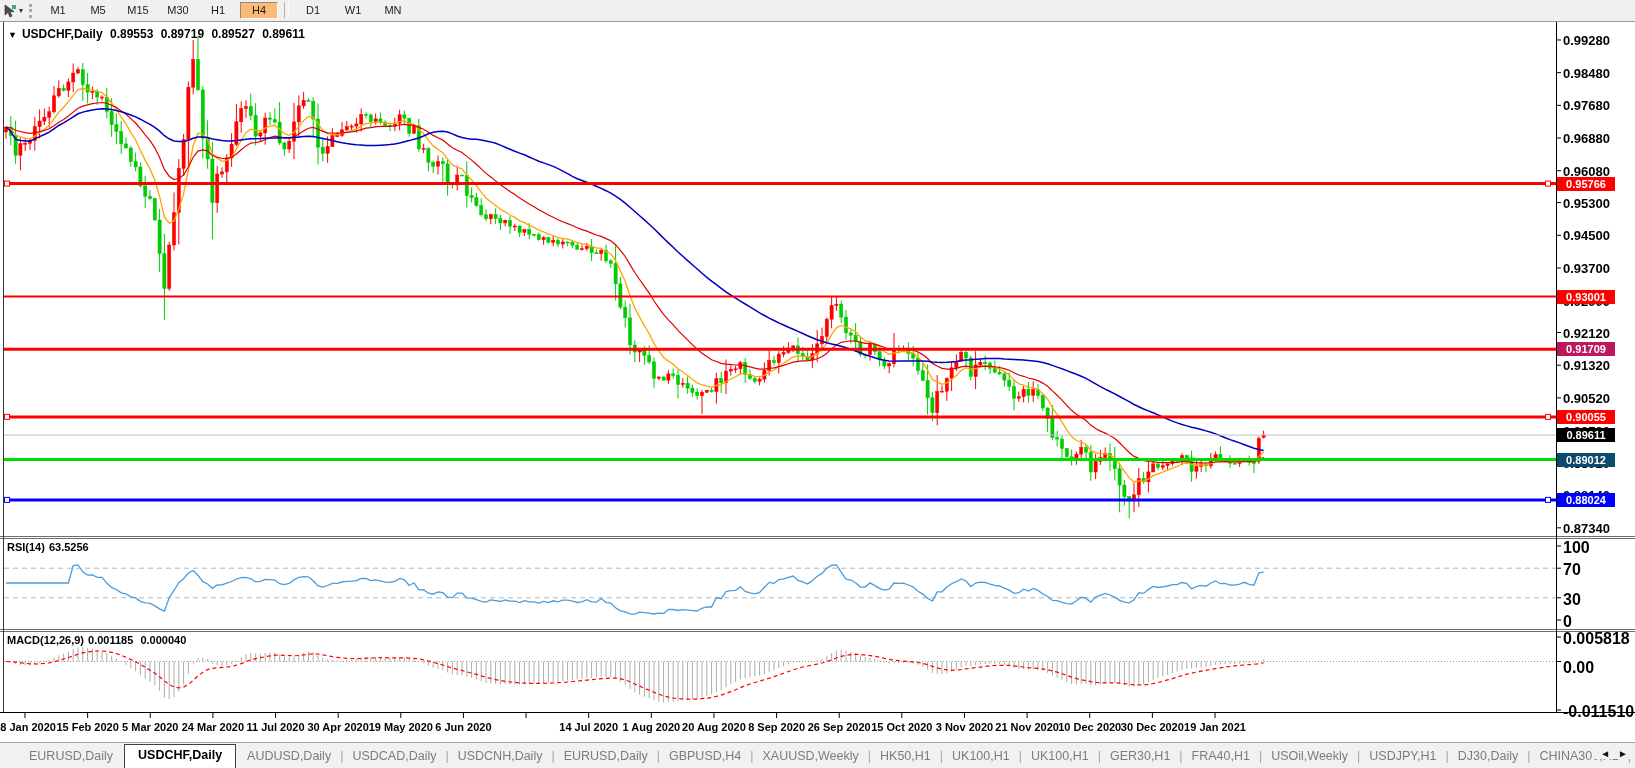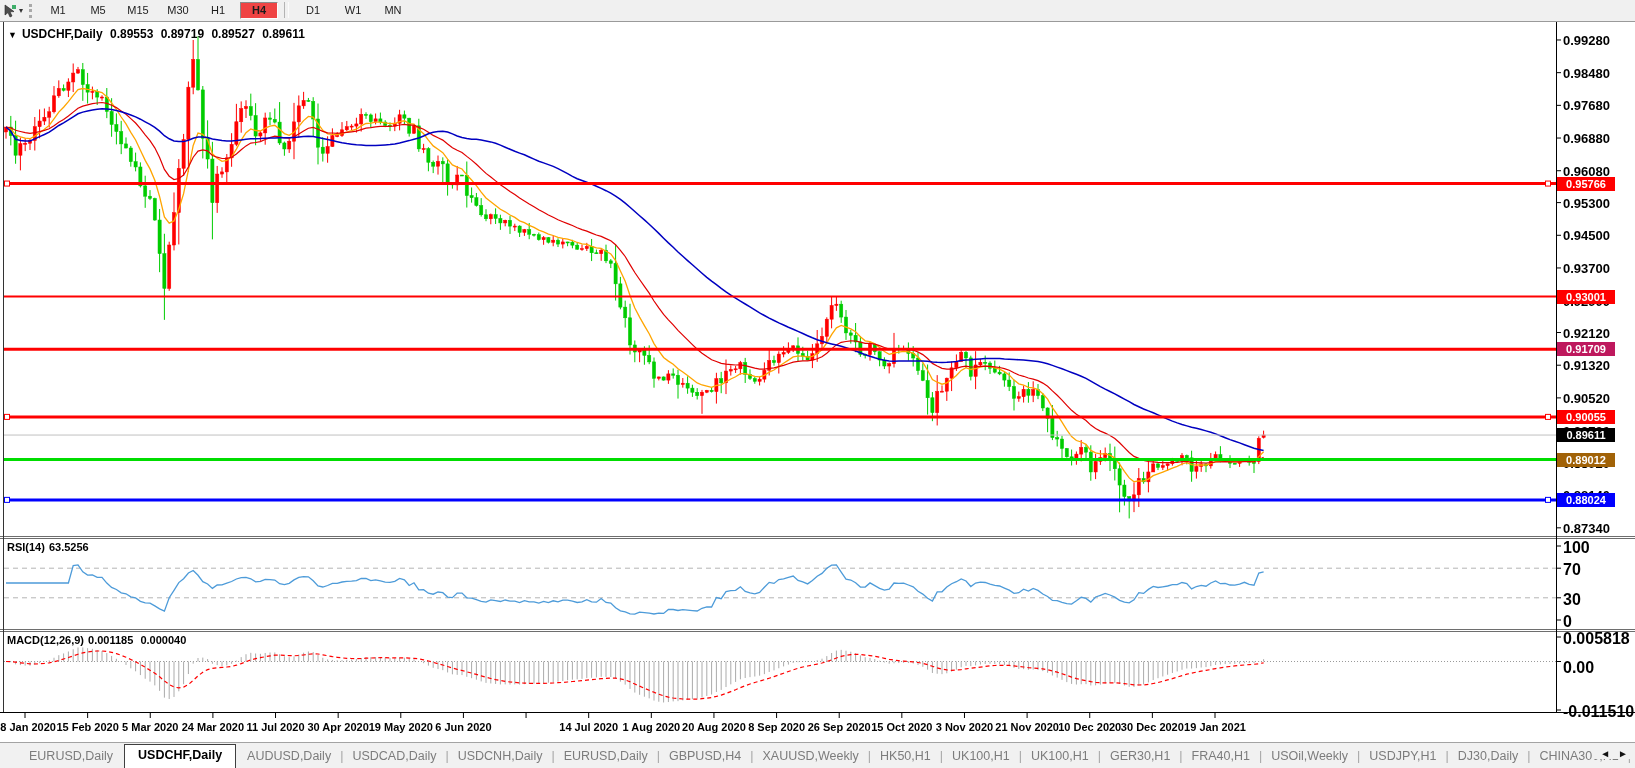--- a/index.html
+++ b/index.html
@@ -6,22 +6,22 @@
   #app{position:relative;width:1635px;height:768px;background:#fff;overflow:hidden;
        font-family:"Liberation Sans",sans-serif;-webkit-font-smoothing:none;}
   
   #toolbar{position:absolute;left:0;top:0;width:1635px;height:21px;background:#F0F0F0;
            border-bottom:1px solid #9A9A9A;display:flex;align-items:center;z-index:5;}
   .tool-icon{width:18px;height:16px;margin-left:1px;display:flex;align-items:center;justify-content:center;}
   .dd-arrow{font-size:8px;color:#333;margin:0 3px 0 0;}
   .grip{width:0;height:14px;border-left:3px dotted #A9A9A9;margin:0 6px 0 3px;}
   .tf-btn{min-width:26px;padding:0 5px;height:17px;line-height:17px;text-align:center;
           font-size:11px;color:#1c1c1c;margin:0 2px;}
-  .tf-btn.active{background:#ef4444;border:1px solid #8A8A8A;border-right-color:#FDFDFD;
-          border-bottom-color:#FDFDFD;font-weight:bold;height:15px;line-height:15px;}
+  .tf-btn.active{background:#fdba74;border:1px solid #8A8A8A;border-right-color:#FDFDFD;
+          border-bottom-color:#FDFDFD;font-weight:normal;height:15px;line-height:15px;}
   .group-sep{width:3px;height:16px;border-left:1px solid #B3B3B3;border-right:1px solid #FBFBFB;margin:0 4px;}
   
   svg#chart-canvas{position:absolute;left:0;top:0;z-index:1;}
   .overlay{position:absolute;z-index:2;white-space:nowrap;}
   #chart-title{left:8px;top:27px;font-size:12px;font-weight:600;color:#000;}
   #chart-title .tri{font-size:9px;margin-right:5px;}
   #chart-title span{margin-right:4px;}
   #rsi-title{left:7px;top:541px;font-size:11px;font-weight:600;color:#000;}
   #macd-title{left:7px;top:634px;font-size:11px;font-weight:600;color:#000;}
   #rsi-title span,#macd-title span{margin-right:4px;}
@@ -988,21 +988,21 @@
       <div class="sub-tick" style="top: 561.2px;">70</div>
       <div class="sub-tick" style="top: 590.8px;">30</div>
       <div class="sub-tick" style="top: 613px;">0</div>
       <div class="sub-tick" style="top: 630px;">0.005818</div>
       <div class="sub-tick" style="top: 659px; text-align: center;">0.00</div>
       <div class="sub-tick" style="top: 703px;">-0.011510</div>
       <div class="badge" style="top: 176.555px; background: rgb(255, 0, 0);">0.95766</div>
       <div class="badge" style="top: 289.528px; background: rgb(255, 0, 0);">0.93001</div>
       <div class="badge" style="top: 342.317px; background: #be185d;">0.91709</div>
       <div class="badge" style="top: 409.897px; background: rgb(255, 0, 0);">0.90055</div>
-      <div class="badge" style="top: 452.513px; background: #a16207;">0.89012</div>
+      <div class="badge" style="top: 452.513px; background: #0c4a6e;">0.89012</div>
       <div class="badge" style="top: 492.881px; background: rgb(0, 0, 255);">0.88024</div>
       <div class="badge" style="top: 428.039px; background: rgb(0, 0, 0);">0.89611</div>
     </div>
   <div id="date-labels">
       <div class="date-label" style="left: 25px;">28 Jan 2020</div>
       <div class="date-label" style="left: 87.6316px;">15 Feb 2020</div>
       <div class="date-label" style="left: 150.263px;">5 Mar 2020</div>
       <div class="date-label" style="left: 212.895px;">24 Mar 2020</div>
       <div class="date-label" style="left: 275.526px;">11 Jul 2020</div>
       <div class="date-label" style="left: 338.158px;">30 Apr 2020</div>

